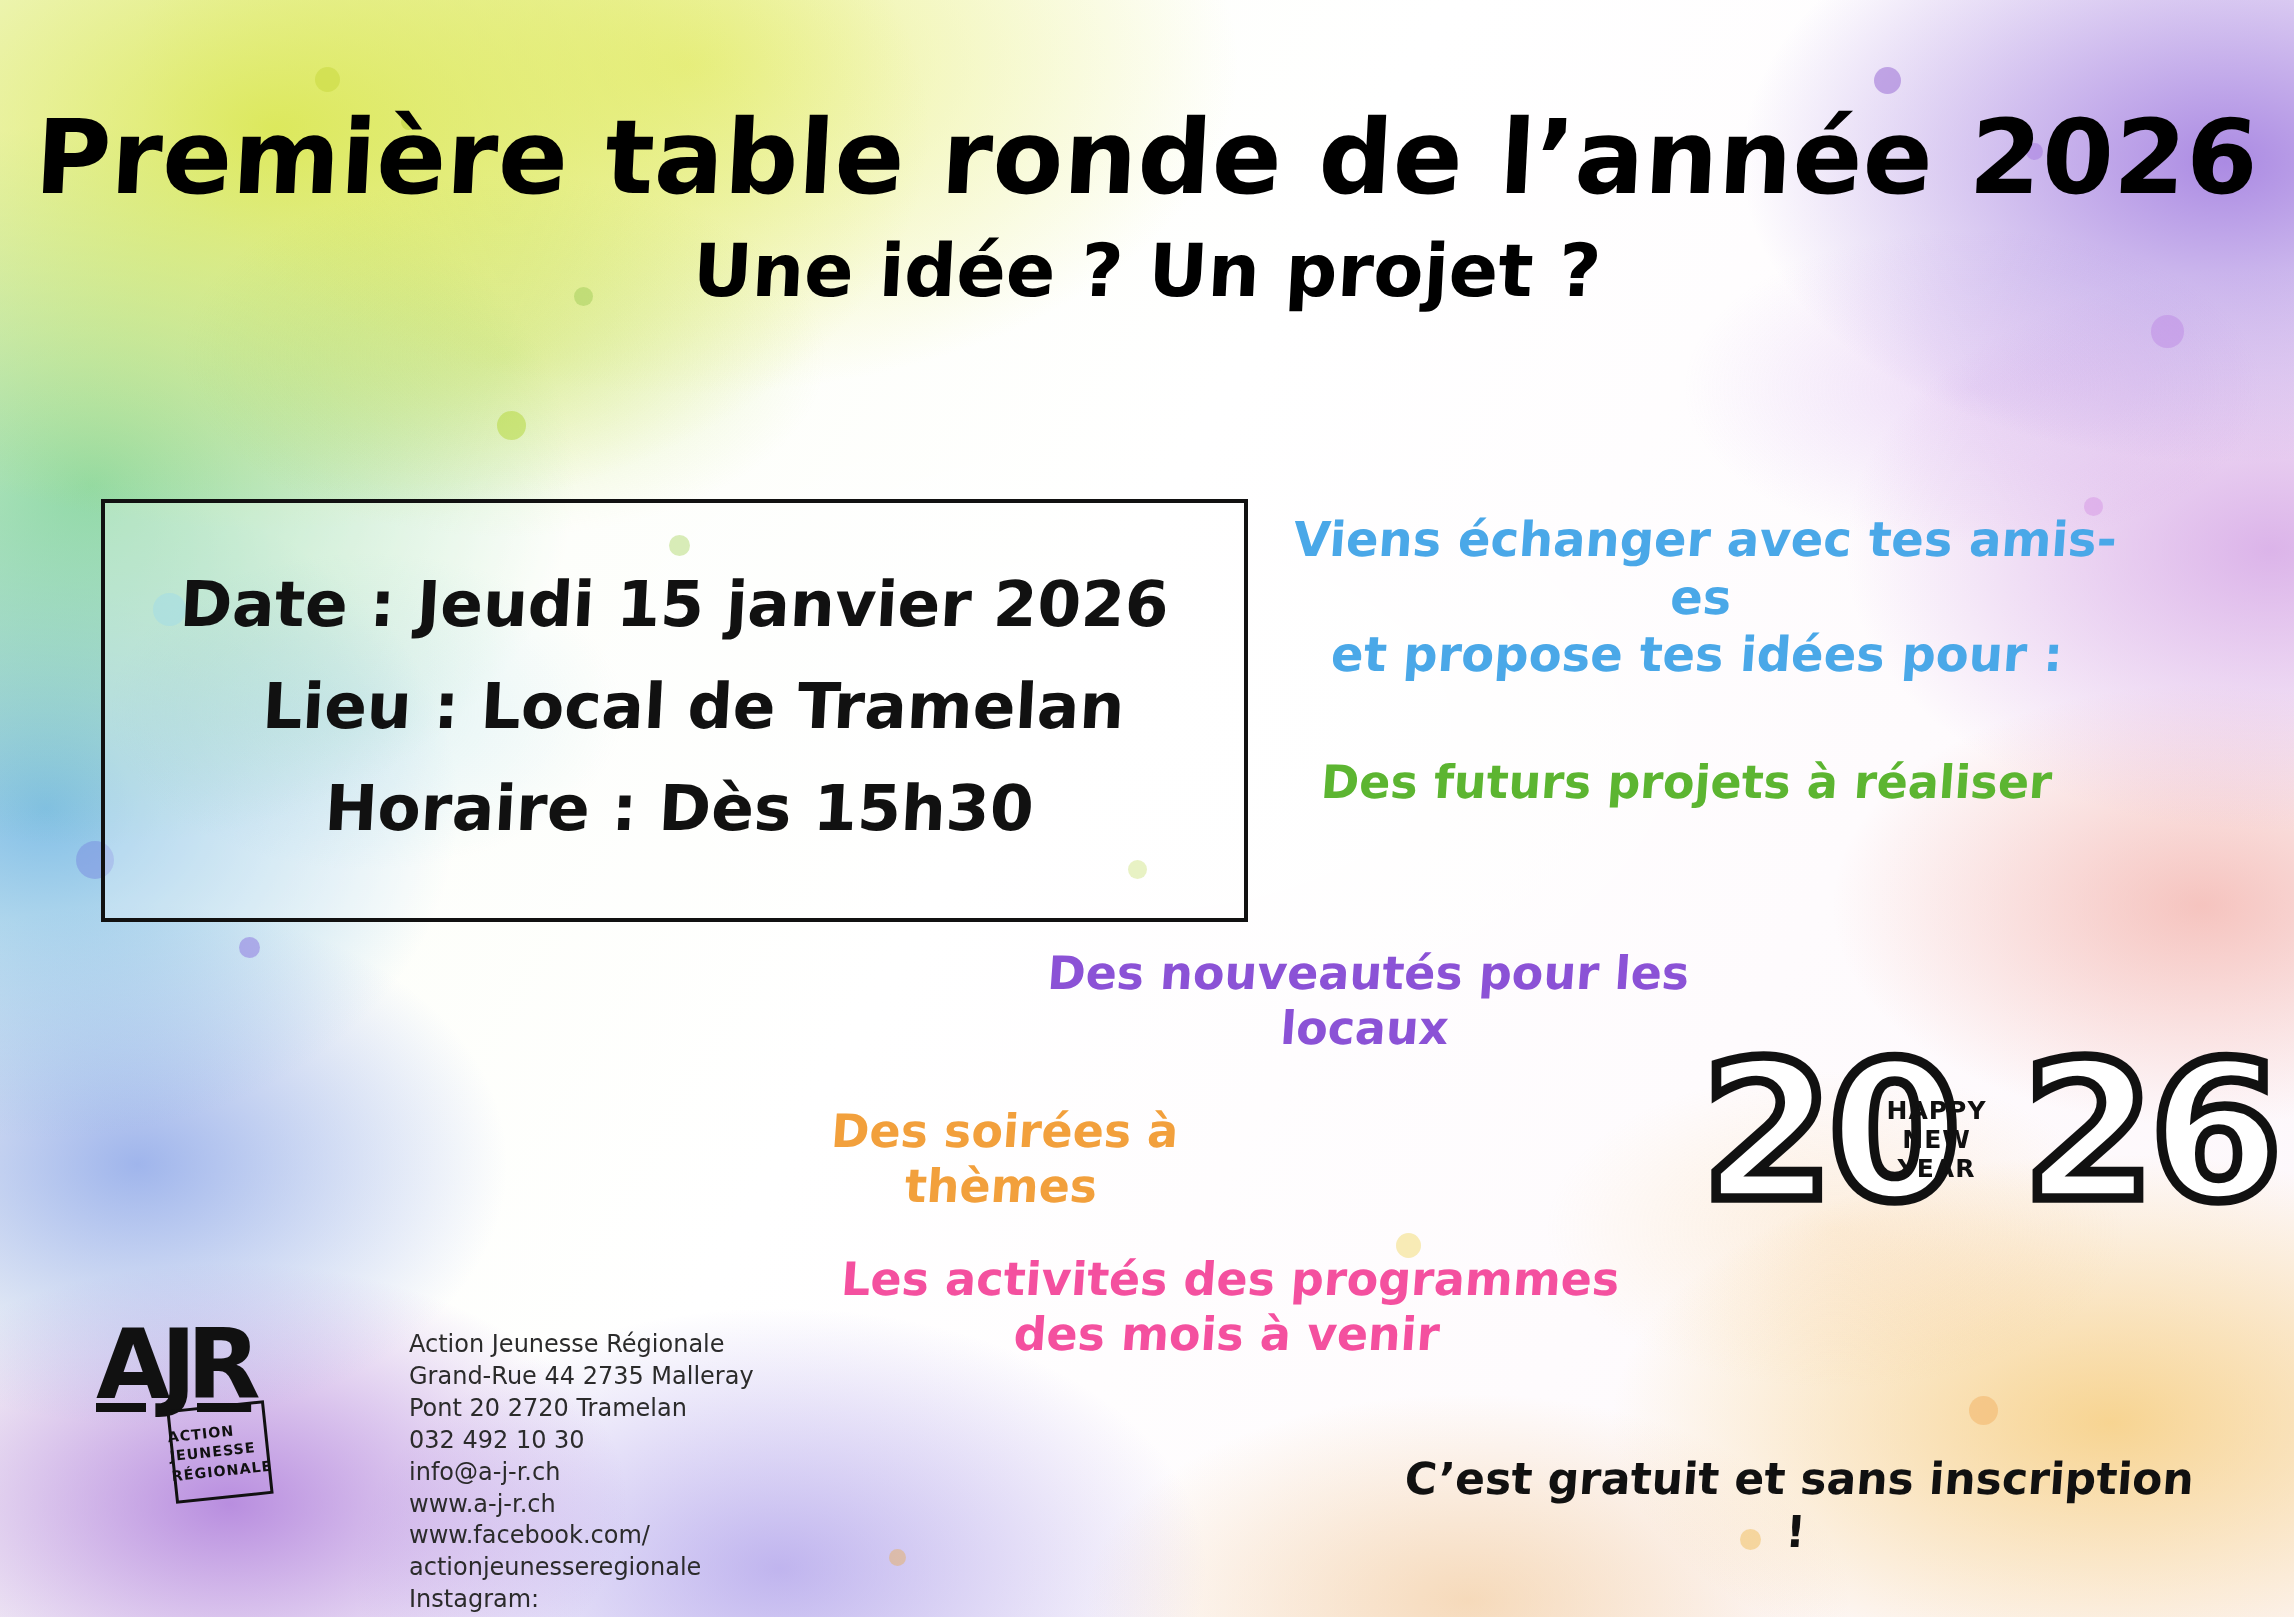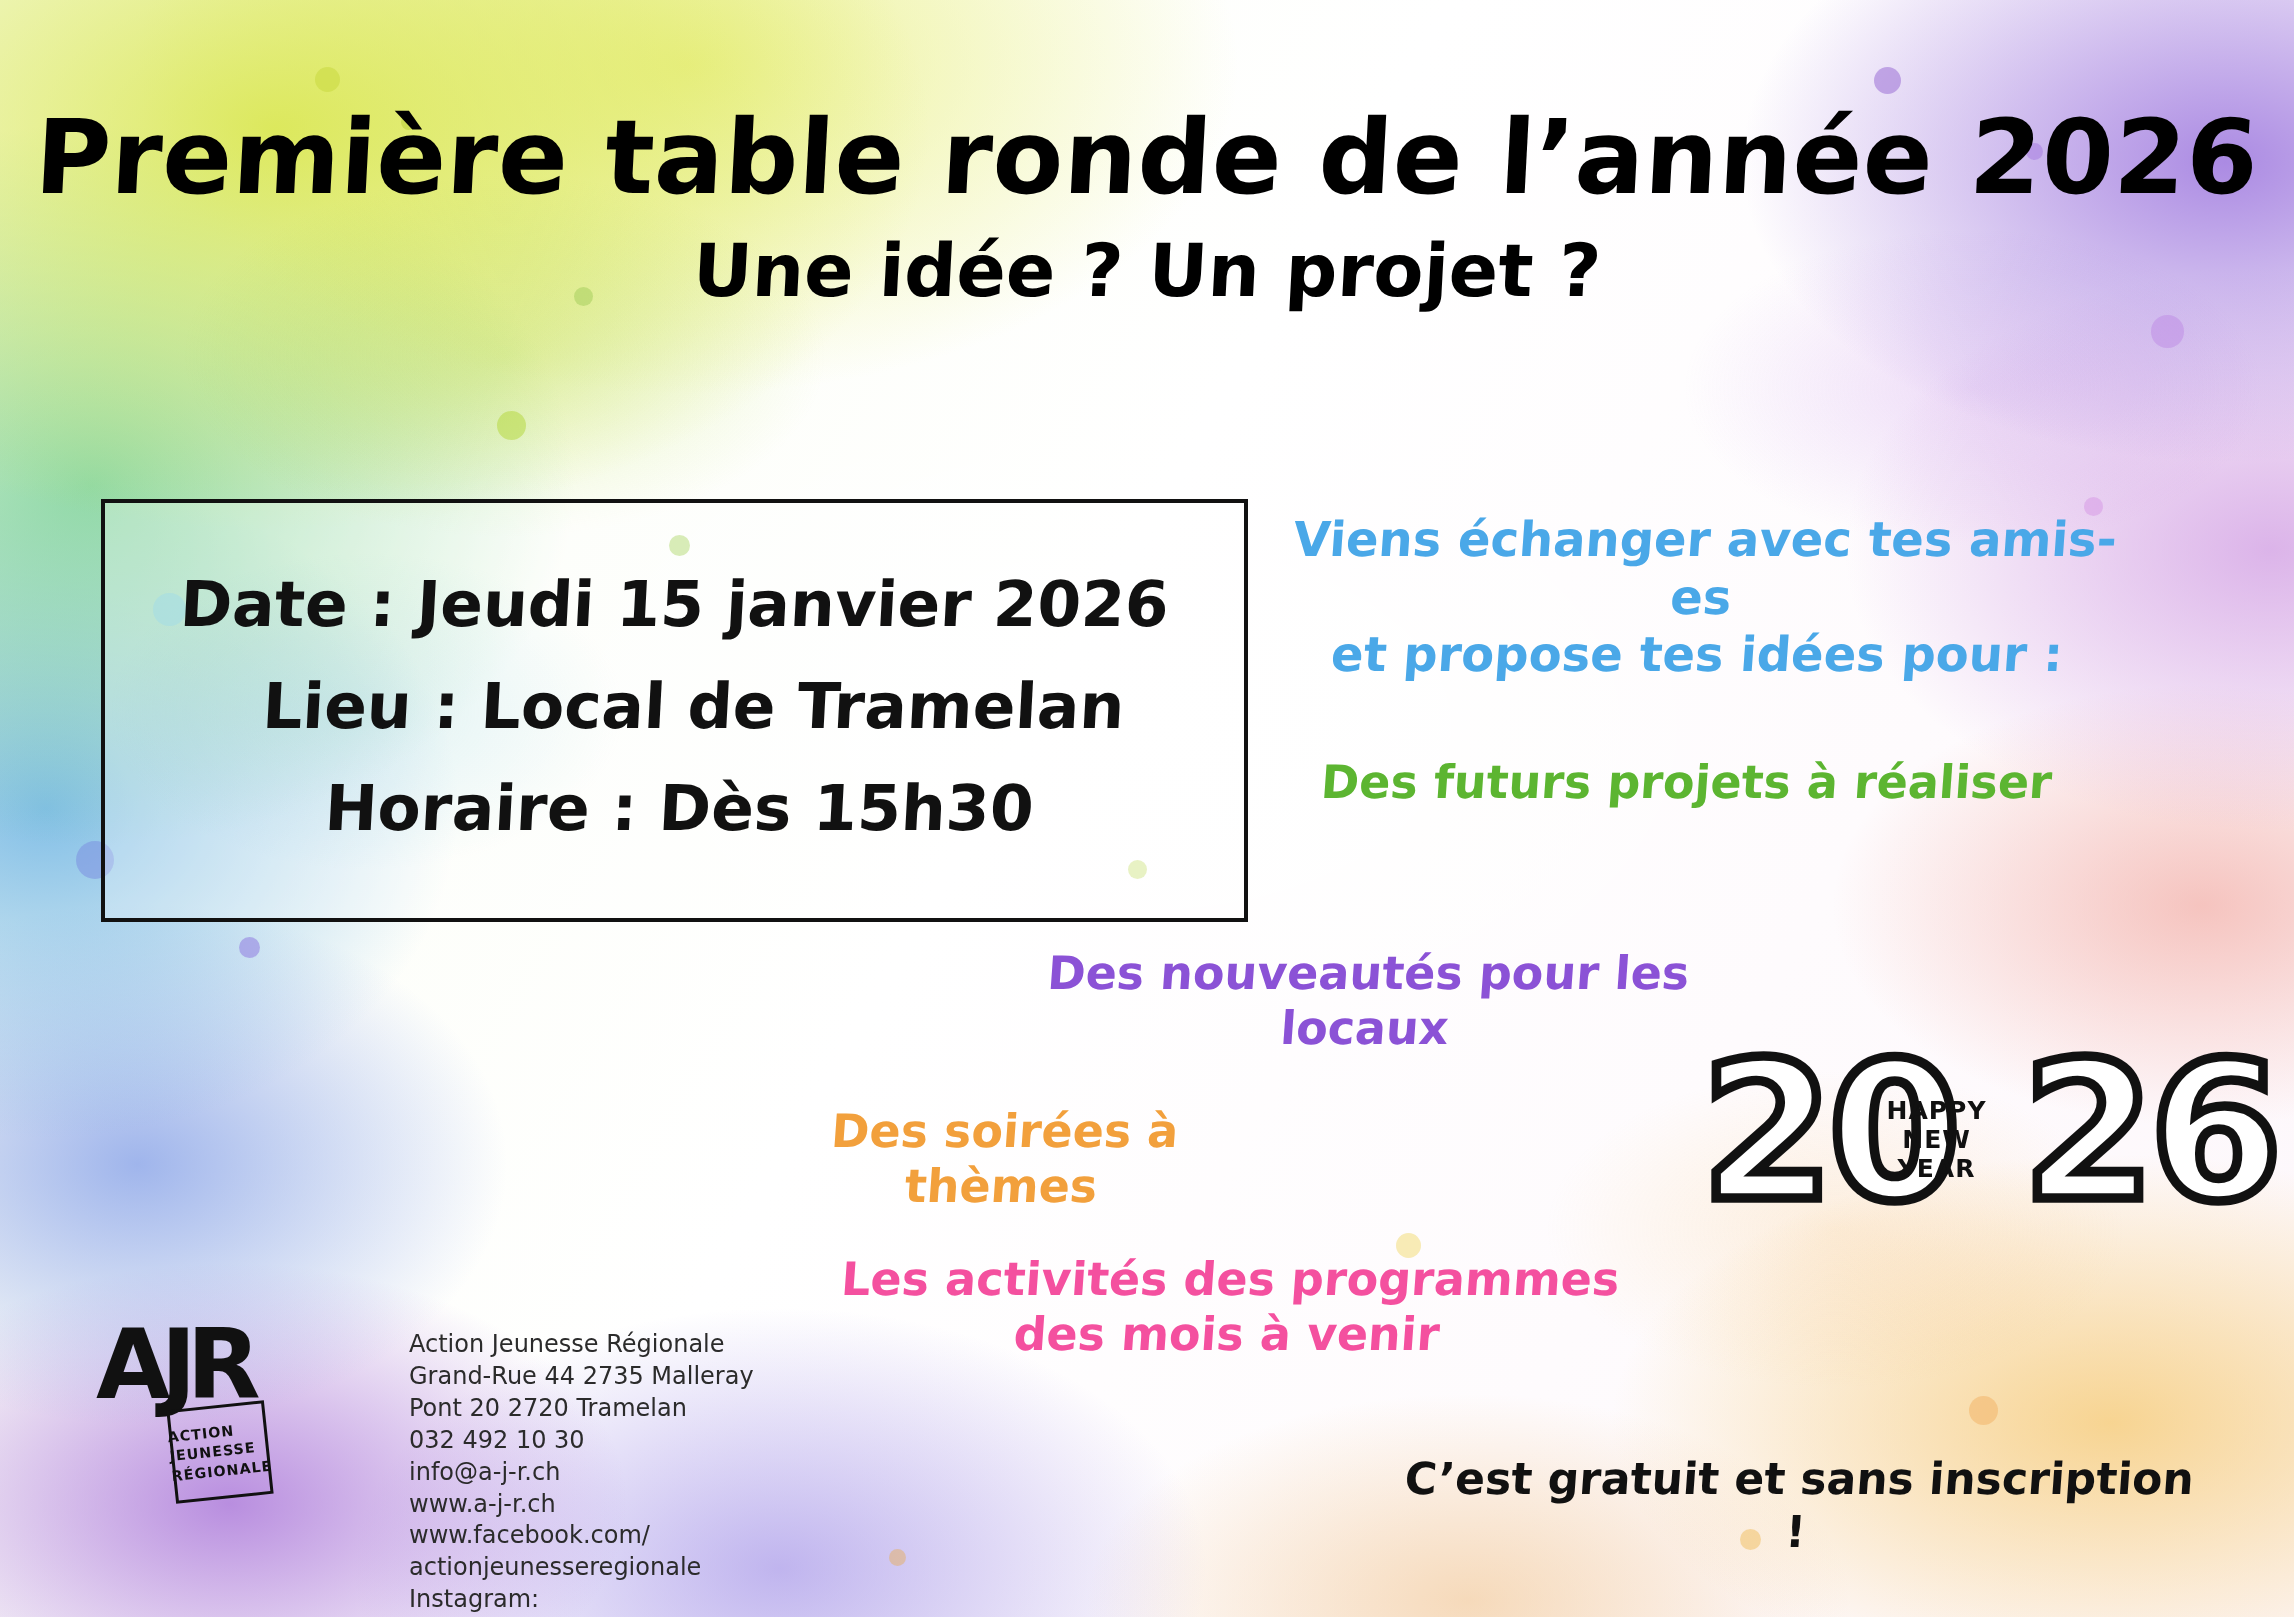--- a/index.html
+++ b/index.html
@@ -209,20 +209,21 @@
     width: 191px;
     height: 182px;
   }
   .logo-ajr .mark {
     font-family: "DejaVu Sans", sans-serif;
     font-weight: 700;
     font-size: 96px;
     color: #111;
     letter-spacing: -9.6px;
     line-height: 1;
+    text-decoration: underline;
   }
   .logo-ajr .tag {
     position: absolute;
     left: 75px;
     top: 88px;
     width: 92px;
     height: 88px;
     border: 3.8px solid #111;
     transform: rotate(-6deg);
     display: flex;

